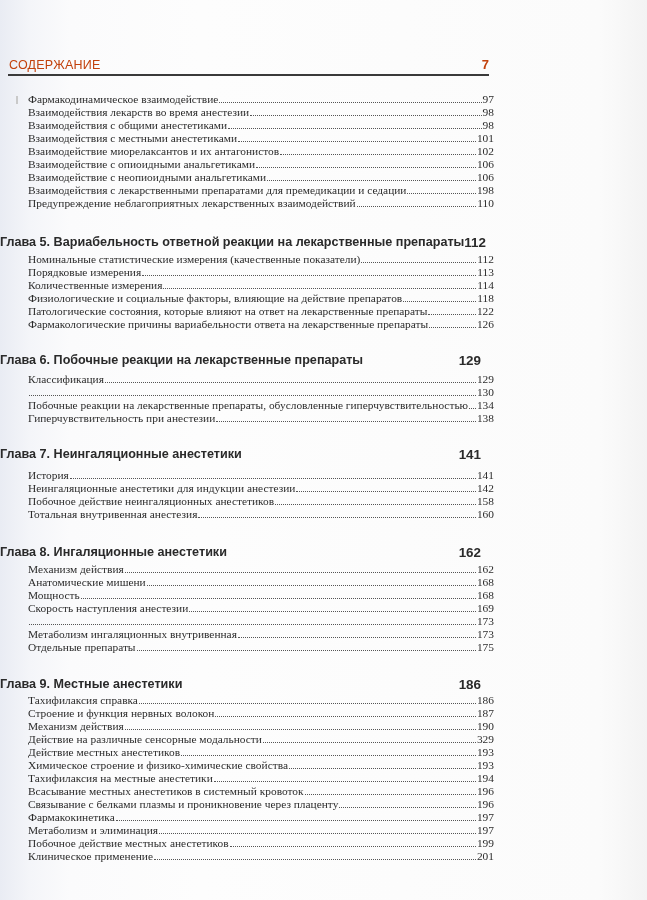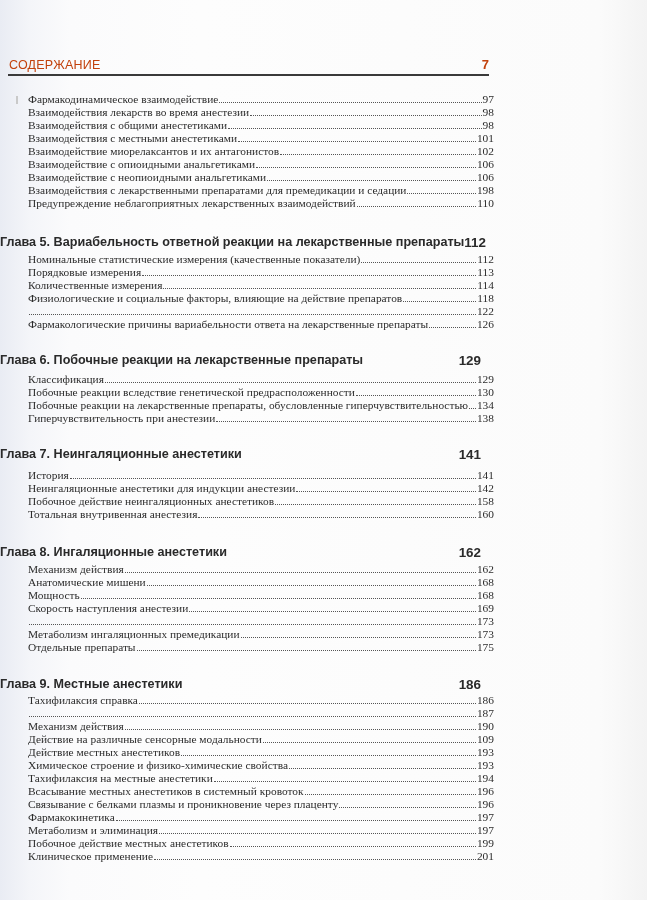--- a/index.html
+++ b/index.html
@@ -114,40 +114,40 @@
         <span class="t">Количественные измерения</span>
         <span class="dots"></span>
         <span class="p">114</span>
       </div>
     <div class="entry" style="top:292px">
         <span class="t">Физиологические и социальные факторы, влияющие на действие препаратов</span>
         <span class="dots"></span>
         <span class="p">118</span>
       </div>
     <div class="entry" style="top:305px">
+        <span class="t">Патологические состояния, которые влияют на ответ на лекарственные препараты</span>
         <span class="dots"></span>
         <span class="p">122</span>
       </div>
     <div class="entry" style="top:318px">
         <span class="t">Фармакологические причины вариабельности ответа  на лекарственные препараты</span>
         <span class="dots"></span>
         <span class="p">126</span>
       </div>
 
     <div class="chapter" style="top:352px">
         <span>Глава 6. Побочные реакции на лекарственные препараты</span>
         <span class="cp">129</span>
       </div>
     <div class="entry" style="top:373px">
         <span class="t">Классификация</span>
         <span class="dots"></span>
         <span class="p">129</span>
       </div>
     <div class="entry" style="top:386px">
-        <span class="t">Побочные реакции вследствие  генетической предрасположенности</span>
         <span class="dots"></span>
         <span class="p">130</span>
       </div>
     <div class="entry" style="top:399px">
         <span class="t">Побочные реакции на лекарственные препараты, обусловленные гиперчувствительностью</span>
         <span class="dots"></span>
         <span class="p">134</span>
       </div>
     <div class="entry" style="top:412px">
         <span class="t">Гиперчувствительность при анестезии</span>
@@ -202,52 +202,53 @@
     <div class="entry" style="top:602px">
         <span class="t">Скорость наступления анестезии</span>
         <span class="dots"></span>
         <span class="p">169</span>
       </div>
     <div class="entry" style="top:615px">
         <span class="dots"></span>
         <span class="p">173</span>
       </div>
     <div class="entry" style="top:628px">
-        <span class="t">Метаболизм ингаляционных премедикации</span>
+        <span class="t">Метаболизм ингаляционных внутривенная</span>
         <span class="dots"></span>
         <span class="p">173</span>
       </div>
     <div class="entry" style="top:641px">
         <span class="t">Отдельные препараты</span>
         <span class="dots"></span>
         <span class="p">175</span>
       </div>
 
     <div class="chapter" style="top:676px">
         <span>Глава 9. Местные анестетики</span>
         <span class="cp">186</span>
       </div>
     <div class="entry" style="top:694px">
         <span class="t">Тахифилаксия справка</span>
         <span class="dots"></span>
         <span class="p">186</span>
       </div>
     <div class="entry" style="top:707px">
+        <span class="t">Строение и функция нервных волокон</span>
         <span class="dots"></span>
         <span class="p">187</span>
       </div>
     <div class="entry" style="top:720px">
         <span class="t">Механизм  действия</span>
         <span class="dots"></span>
         <span class="p">190</span>
       </div>
     <div class="entry" style="top:733px">
         <span class="t">Действие на различные сенсорные модальности</span>
         <span class="dots"></span>
-        <span class="p">109</span>
+        <span class="p">329</span>
       </div>
     <div class="entry" style="top:746px">
         <span class="t">Действие местных анестетиков</span>
         <span class="dots"></span>
         <span class="p">193</span>
       </div>
     <div class="entry" style="top:759px">
         <span class="t">Химическое строение  и физико-химические  свойства</span>
         <span class="dots"></span>
         <span class="p">193</span>

